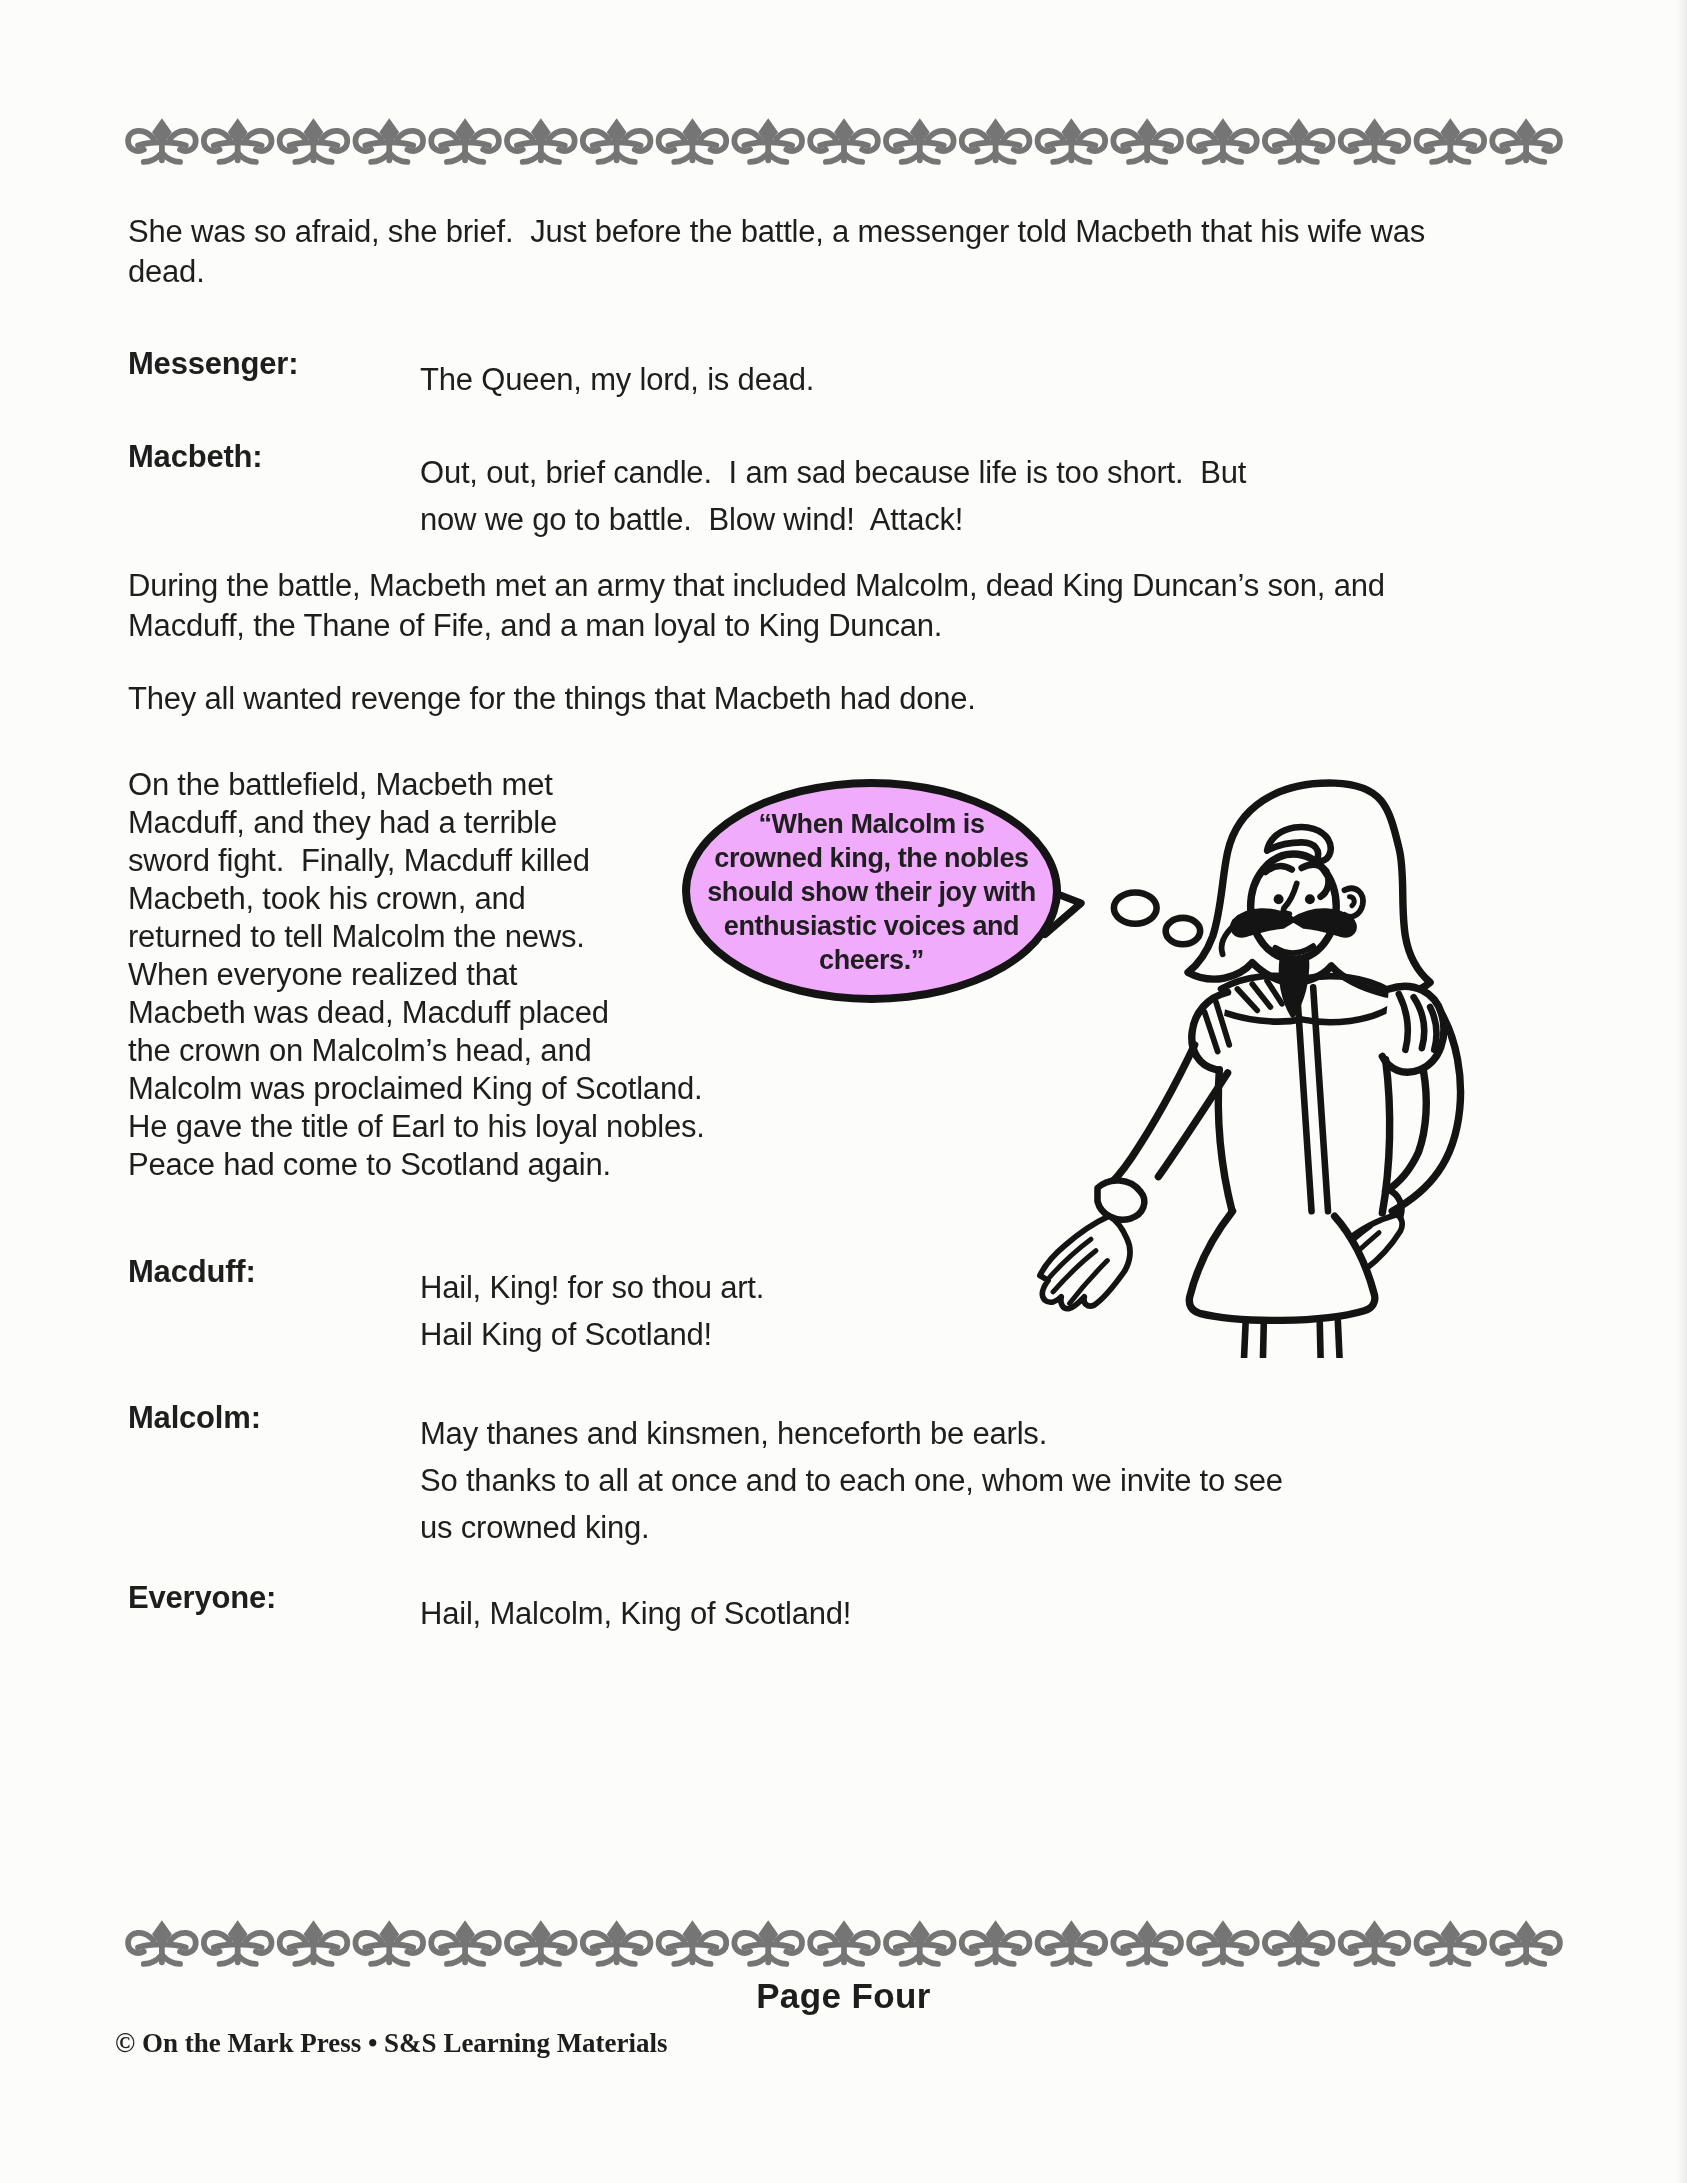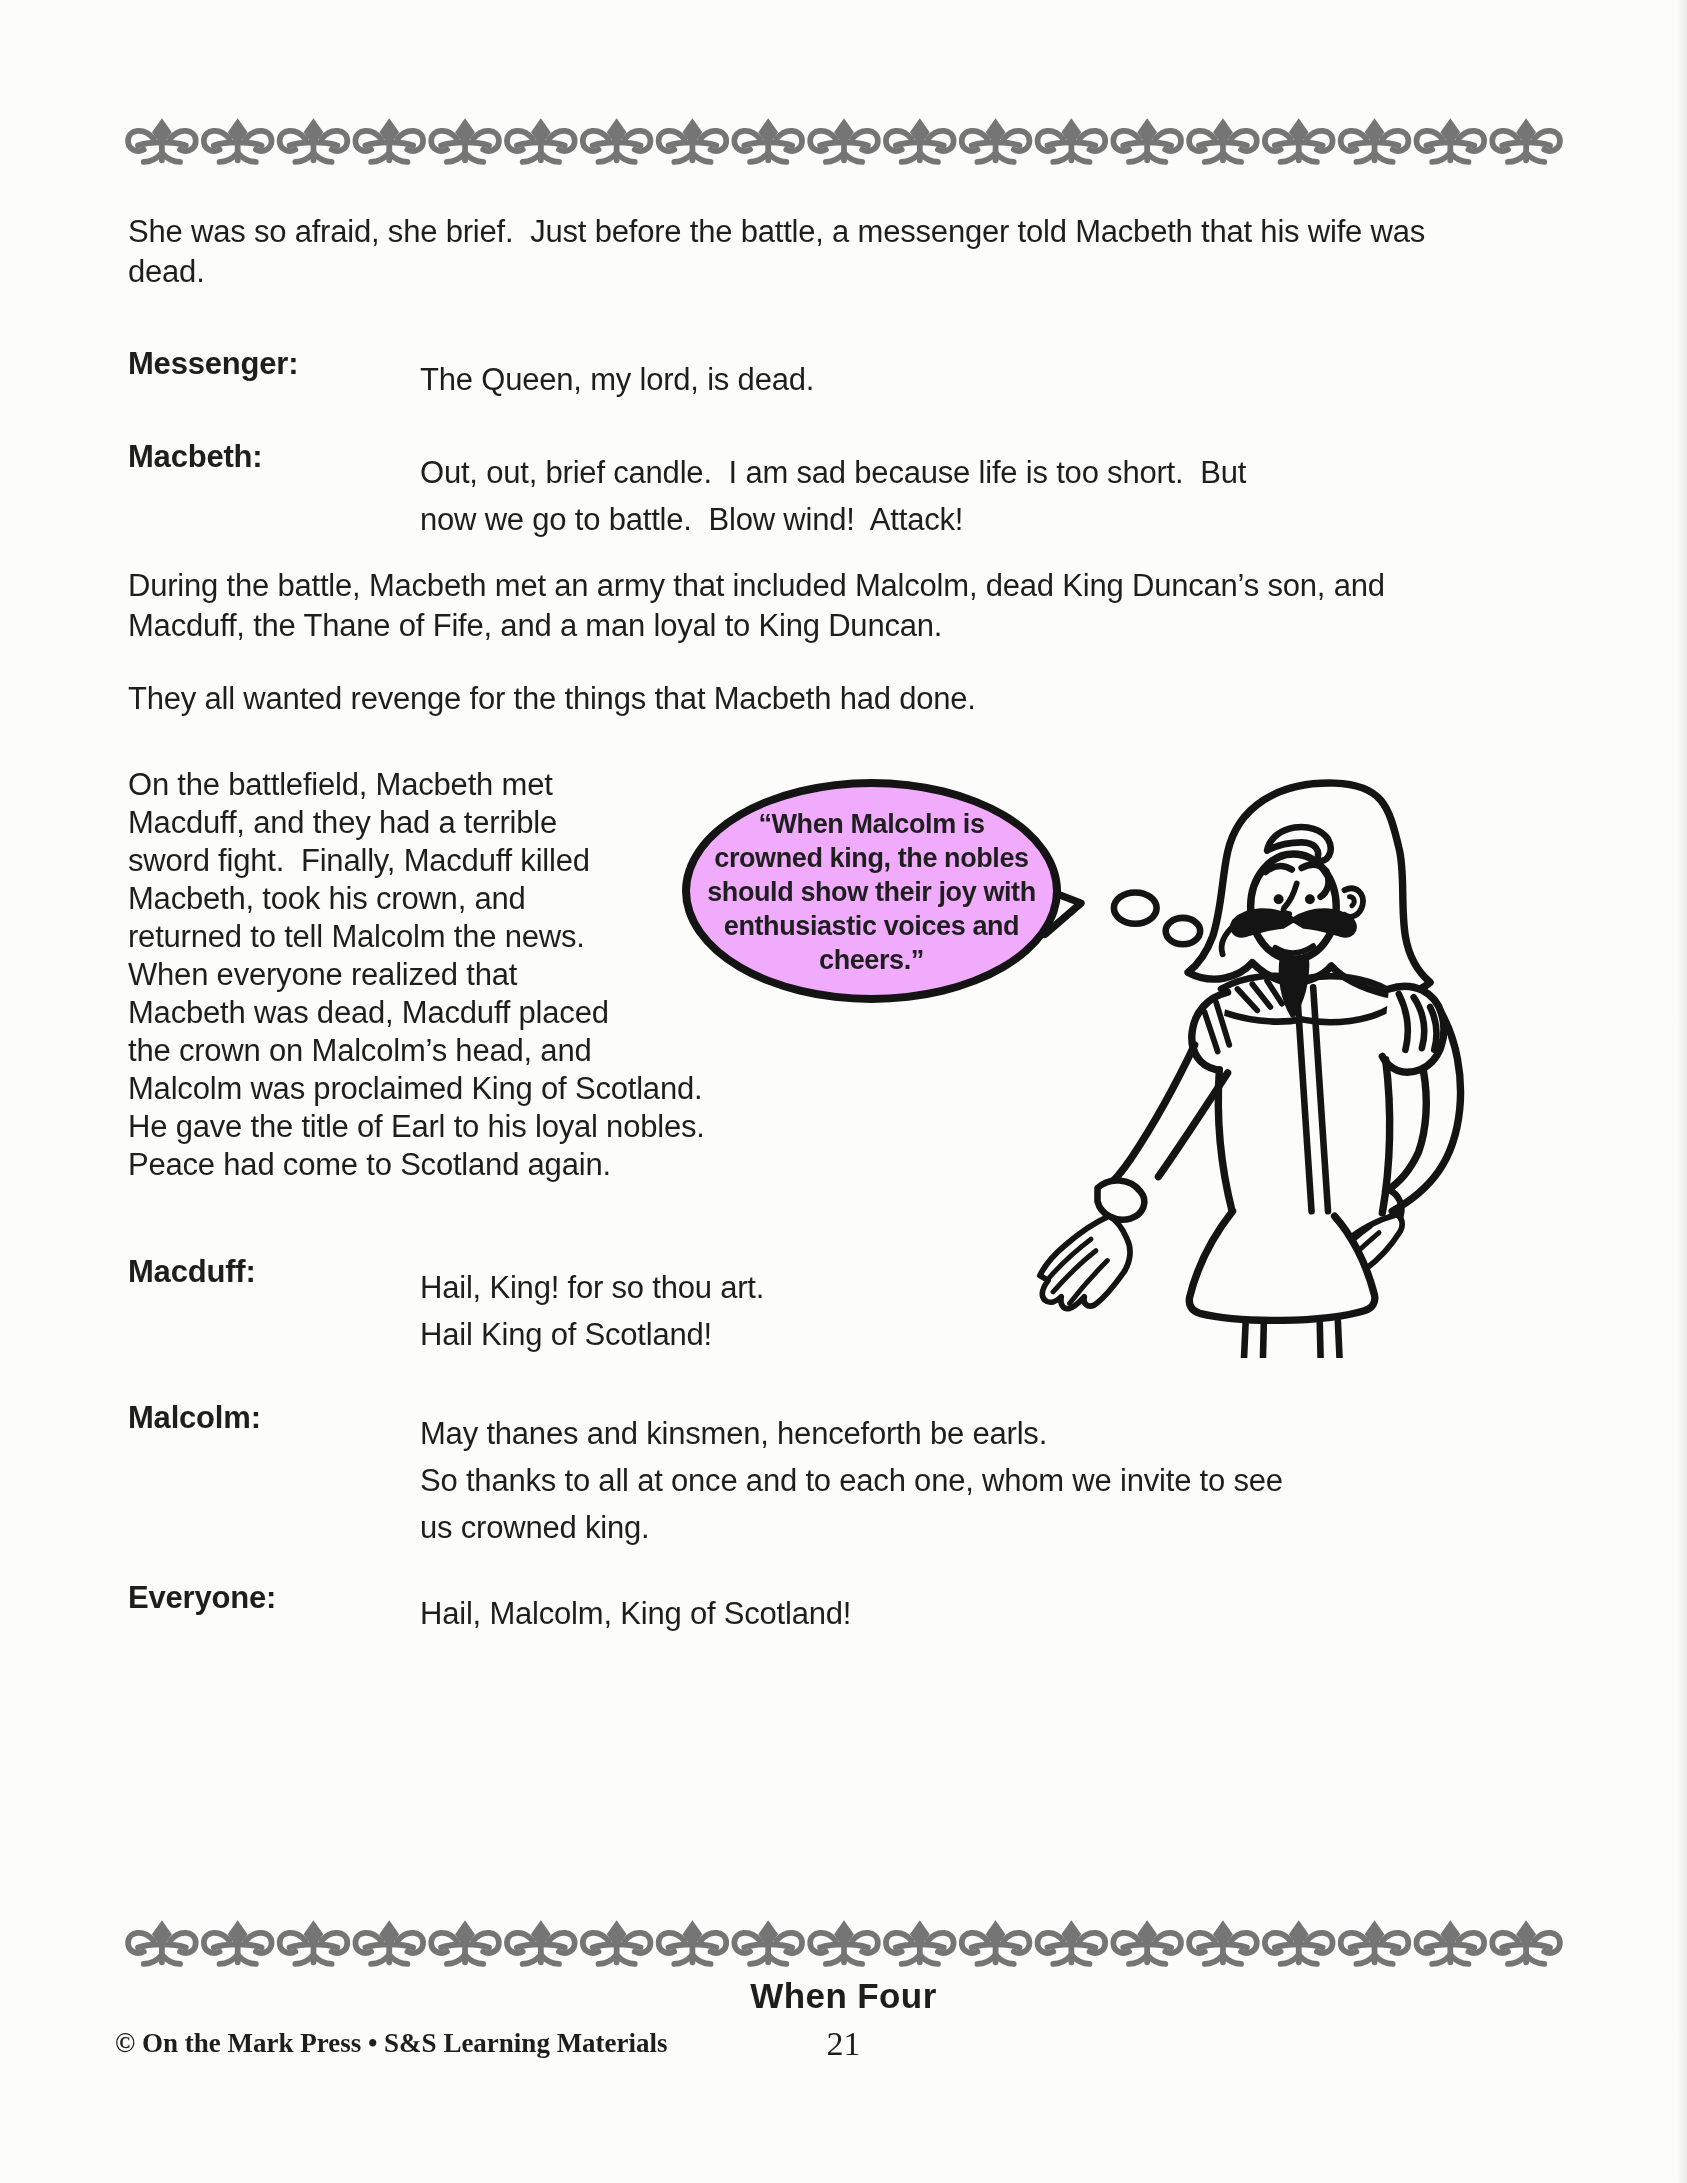--- a/index.html
+++ b/index.html
@@ -257,18 +257,17 @@
       <use href="#fleur" x="1012"></use>
       <use href="#fleur" x="1104"></use>
       <use href="#fleur" x="1196"></use>
       <use href="#fleur" x="1288"></use>
       <use href="#fleur" x="1380"></use>
       <use href="#fleur" x="1472"></use>
       <use href="#fleur" x="1564"></use>
       <use href="#fleur" x="1656"></use>
     </svg>
 
-  <div class="page-label">When Four</div>
+  <div class="page-label">Page Four</div>
   <div class="foot-left">© On the Mark Press • S&amp;S Learning Materials</div>
-  <div class="foot-num">21</div>
 
 </div>
 
 
 </body></html>

